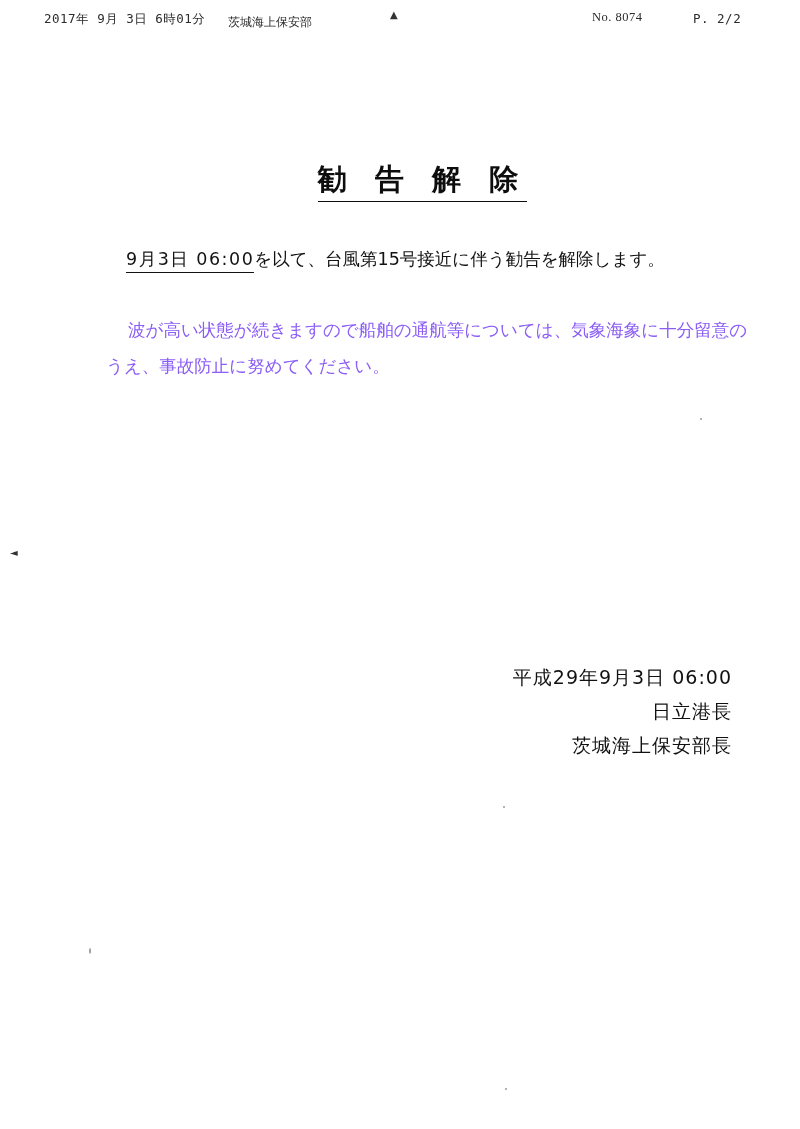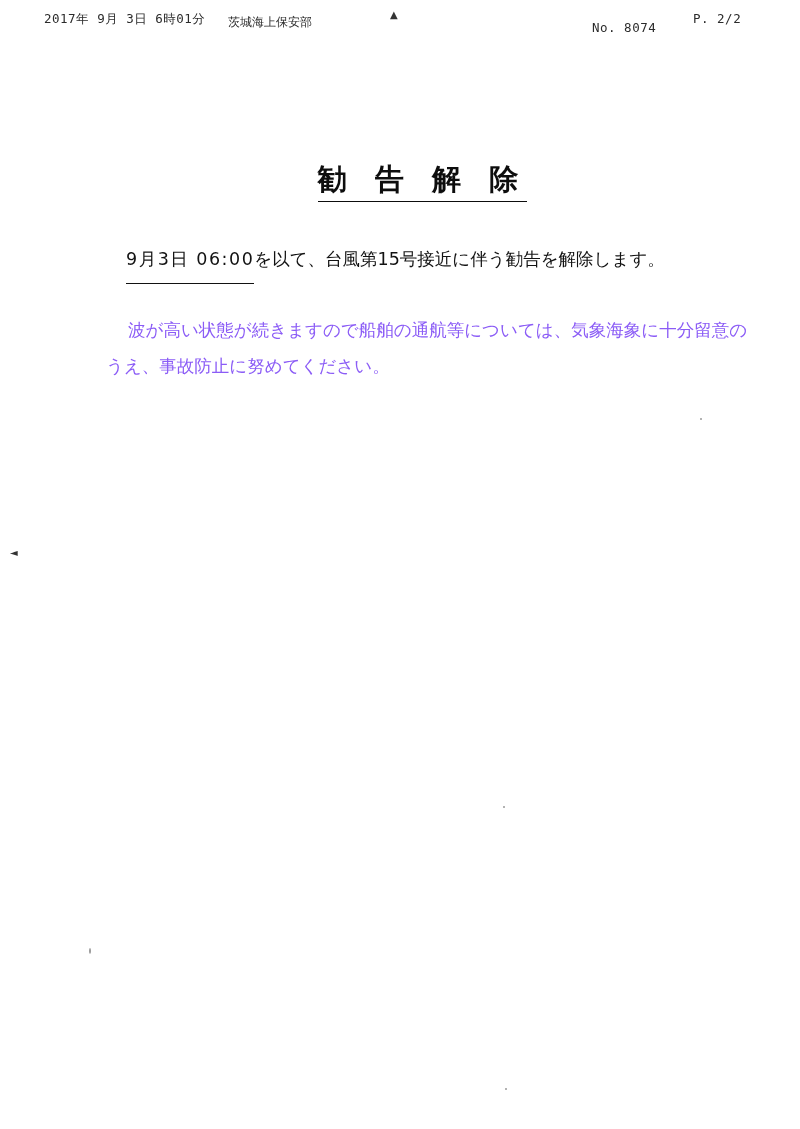--- a/index.html
+++ b/index.html
@@ -38,21 +38,22 @@
     position: absolute;
     left: 228px;
     top: 4px;
     font-family: "DejaVu Sans", "Liberation Sans", sans-serif;
     font-size: 12px;
     letter-spacing: 0;
   }
   .fax-no {
     position: absolute;
     left: 592px;
-    top: 10px;
+    top: 0;
+    font-family: Liberation Serif, serif;
   }
   .fax-page {
     position: absolute;
     left: 693px;
     top: 1px;
   }
 
   
   .mark {
     position: absolute;
@@ -113,21 +114,21 @@
     width: 620px;
     font-size: 17.5px;
     line-height: 30px;
     color: #121212;
     white-space: nowrap;
   }
   .para-1 .stamped {
     font-family: "DejaVu Sans", "Liberation Sans", sans-serif;
     letter-spacing: 1.5px;
     border-bottom: 1.4px solid #121212;
-    padding-bottom: 14px;
+    padding-bottom: 3px;
     text-align: right;
   }
 
   .para-2 {
     position: absolute;
     left: 88px;
     top: 304px;
     width: 648px;
     font-size: 17.5px;
     line-height: 36px;
@@ -176,14 +177,19 @@
   <div class="doc-title">
     <span class="ul">勧 告 解 除</span>
   </div>
 
   <div class="para-1">
     <span class="stamped">9月3日 06:00</span><span>を以て、台風第15号接近に伴う勧告を解除します。</span>
   </div>
 
   <div class="para-2">波が高い状態が続きますので船舶の通航等については、気象海象に十分留意のうえ、事故防止に努めてください。</div>
 
+  <div class="sign-block">
+    <span class="sign-line sign-date">平成29年9月3日  06:00</span>
+    <span class="sign-line">日立港長</span>
+    <span class="sign-line">茨城海上保安部長</span>
+  </div>
 
 </div>
 
 </body></html>

